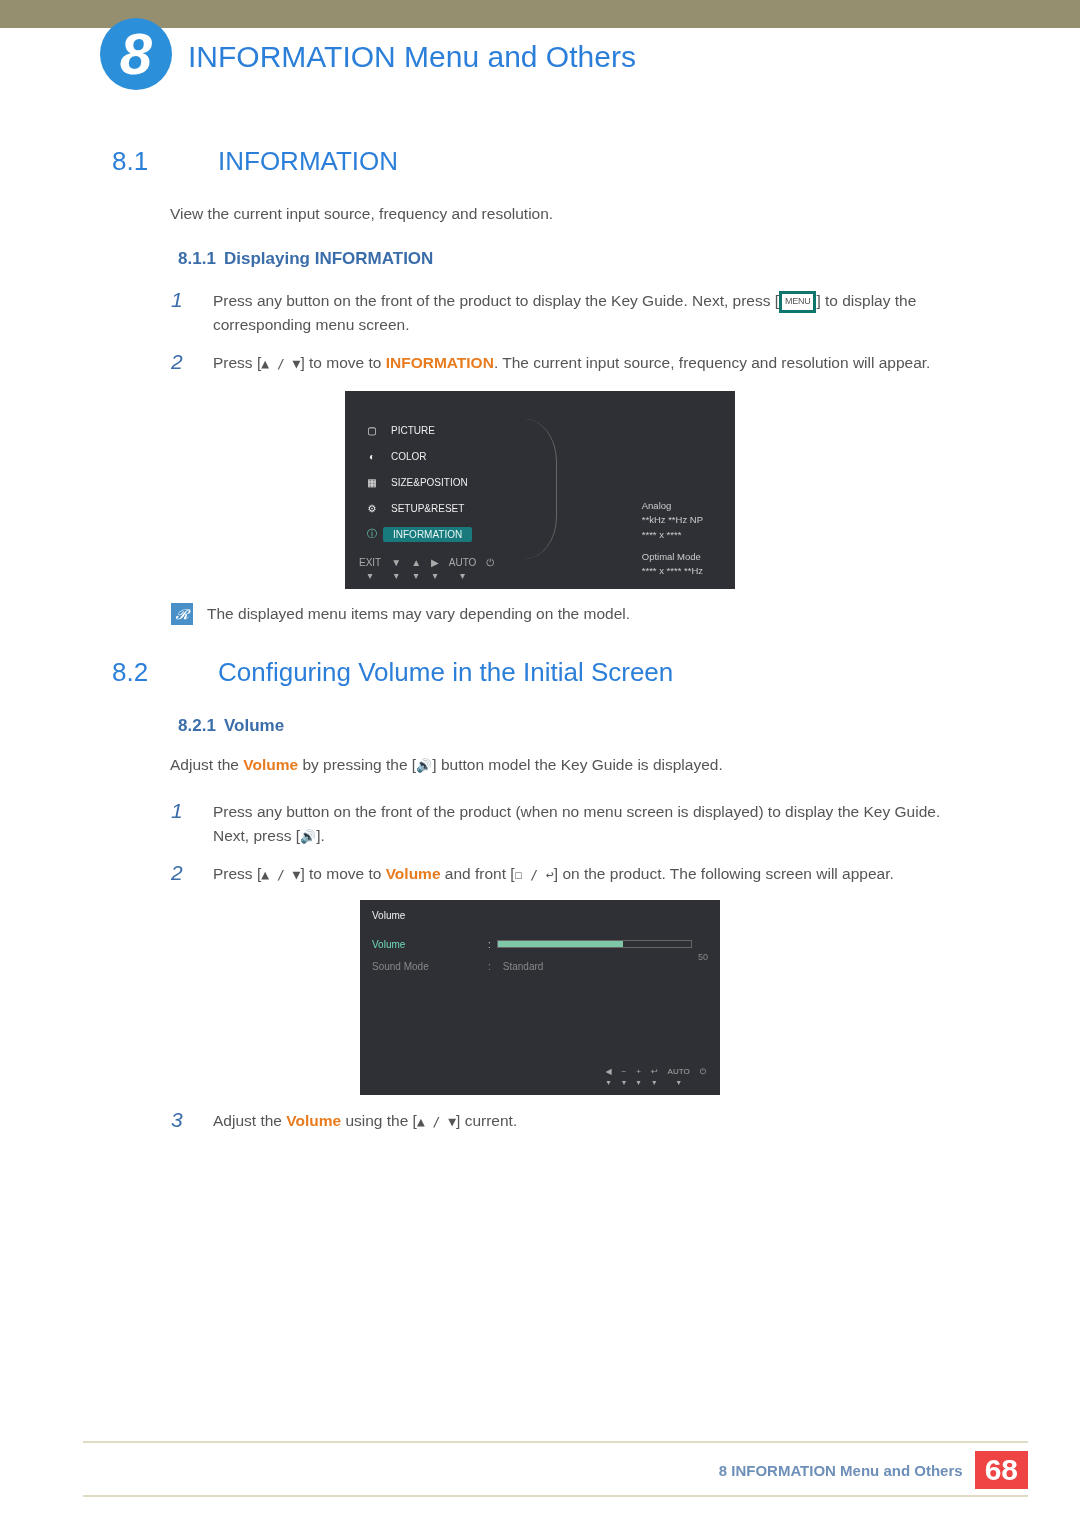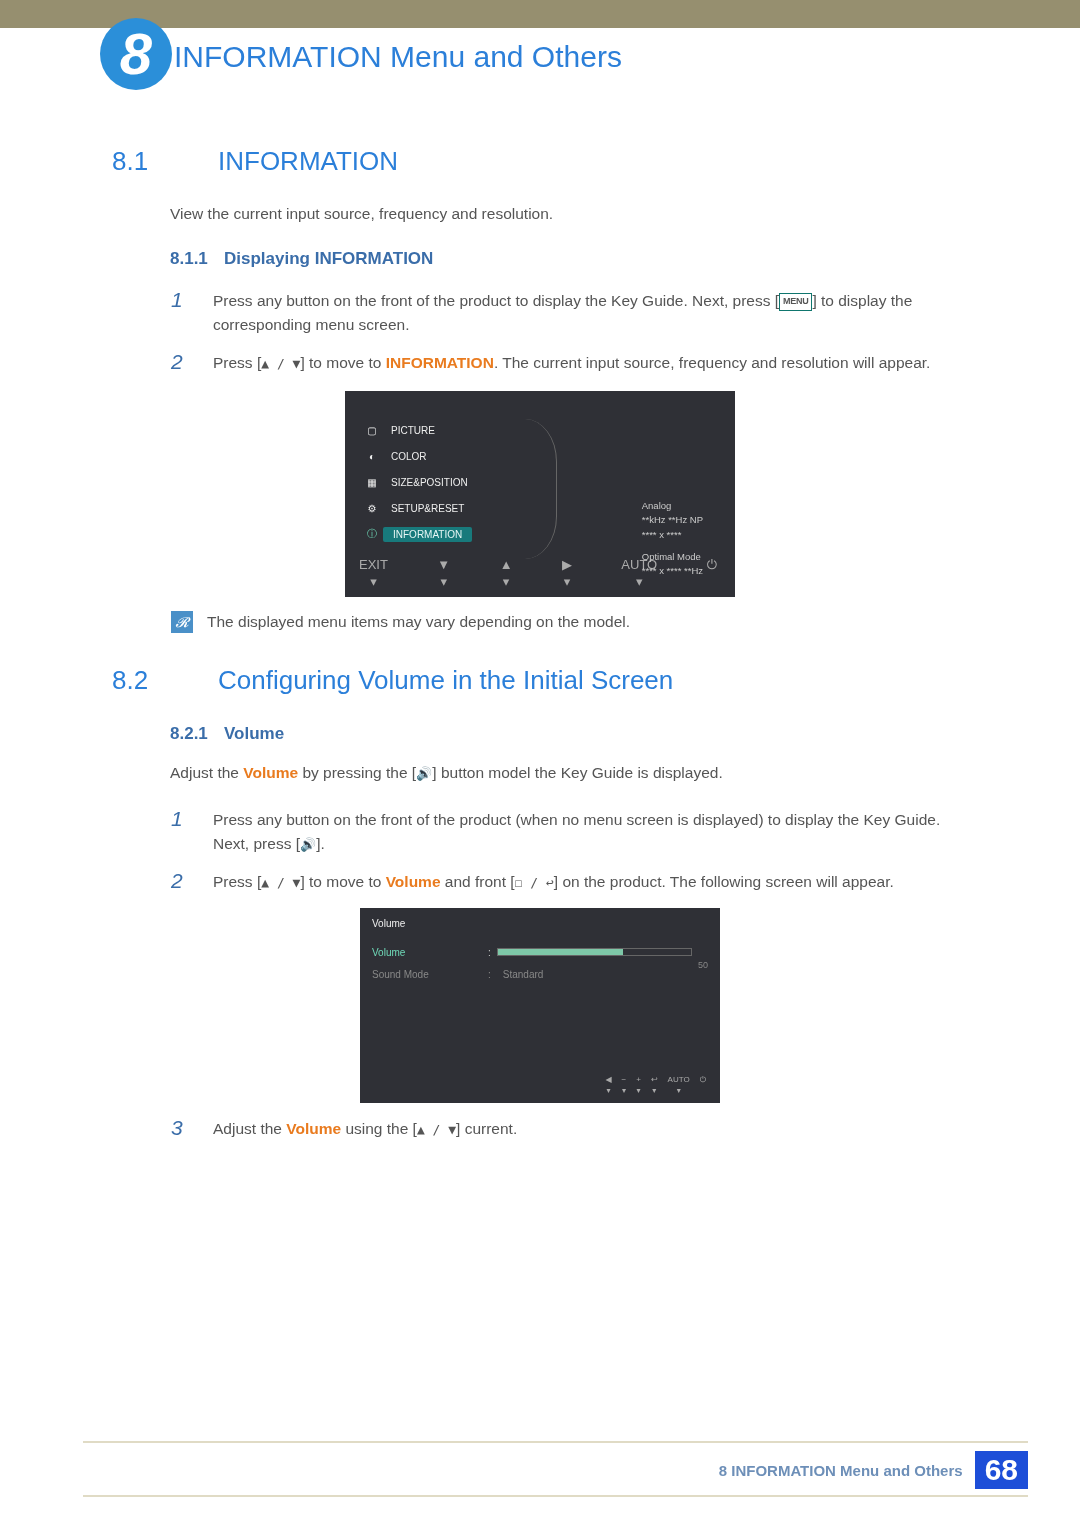--- a/index.html
+++ b/index.html
@@ -32,21 +32,21 @@
   .chapter-badge span {
     color: #fff;
     font-size: 58px;
     font-weight: bold;
     font-style: italic;
     line-height: 1;
   }
   .chapter-title {
     position: absolute;
     top: 40px;
-    left: 174px;
+    left: 188px;
     font-size: 30px;
     color: #2b7fd9;
     font-weight: normal;
   }
   .content {
     padding: 118px 112px 80px 112px;
   }
 
   .h2 {
     display: flex;
@@ -61,44 +61,44 @@
 
   .h3 {
     display: flex;
     align-items: baseline;
     margin-left: 58px;
     margin-bottom: 20px;
     color: #3a6da9;
     font-weight: bold;
     font-size: 17px;
   }
-  .h3 .num { width: 54px; flex-shrink: 0; }
+  .h3 .num { width: 54px; flex-shrink: 0; text-align: center; }
 
   .step {
     display: flex;
     margin-left: 59px;
     margin-bottom: 14px;
     line-height: 1.55;
     color: #555;
   }
   .step .sn {
     width: 42px;
     flex-shrink: 0;
     font-style: italic;
     font-size: 21px;
     color: #3a6da9;
     line-height: 1;
     padding-top: 0;
   }
   .step .st { flex: 1; font-size: 15.5px; }
   .menu-box {
     display: inline-block;
-    border: 1px solid #0f766e;
+    border: 3px solid #0f766e;
     font-size: 9px;
-    font-weight: bold;
+    font-weight: normal;
     padding: 1px 3px;
     vertical-align: middle;
     letter-spacing: -0.3px;
   }
   .orange { color: #e97b1f; font-weight: bold; }
 
   
   .osd1 {
     margin: 16px auto 14px auto;
     width: 390px;
@@ -138,23 +138,23 @@
     width: 32px;
     height: 140px;
     border-right: 1px solid #666;
     border-radius: 0 60px 60px 0 / 0 80px 80px 0;
     border-top: none;
     border-left: none;
     border-bottom: none;
   }
   .osd1 .nav {
     display: flex;
-    justify-content: space-between;
+    justify-content: flex-start;
     gap: 10px;
-    font-size: 13px;
+    font-size: 10px;
     color: #aaa;
     padding: 10px 4px 4px 0;
   }
   .osd1 .nav span { display: inline-flex; flex-direction: column; align-items: center; gap: 2px; }
 
   .note-row {
     display: flex;
     align-items: center;
     margin-left: 59px;
     margin-bottom: 32px;
@@ -232,21 +232,21 @@
   .foot-line-bot { height: 2px; background: #e0dbc5; }
   .foot-row {
     display: flex;
     align-items: center;
     justify-content: flex-end;
     gap: 12px;
     padding: 6px 0;
   }
   .foot-label { color: #6d8fb8; font-size: 15px; font-weight: bold; }
   .page-badge {
-    background: #1d4ed8;
+    background: #ef4444;
     color: #fff;
     font-size: 30px;
     font-weight: bold;
     padding: 2px 10px;
   }
 </style>
 </head>
 <body>
 
 <div class="top-bar"></div>

